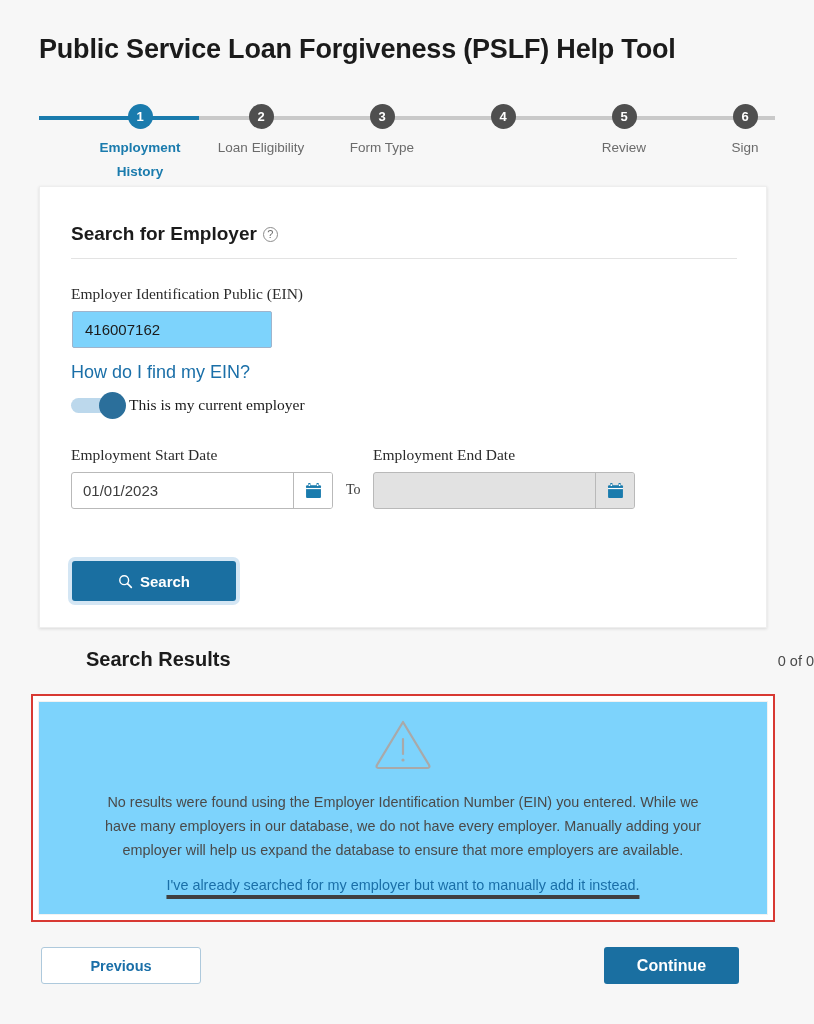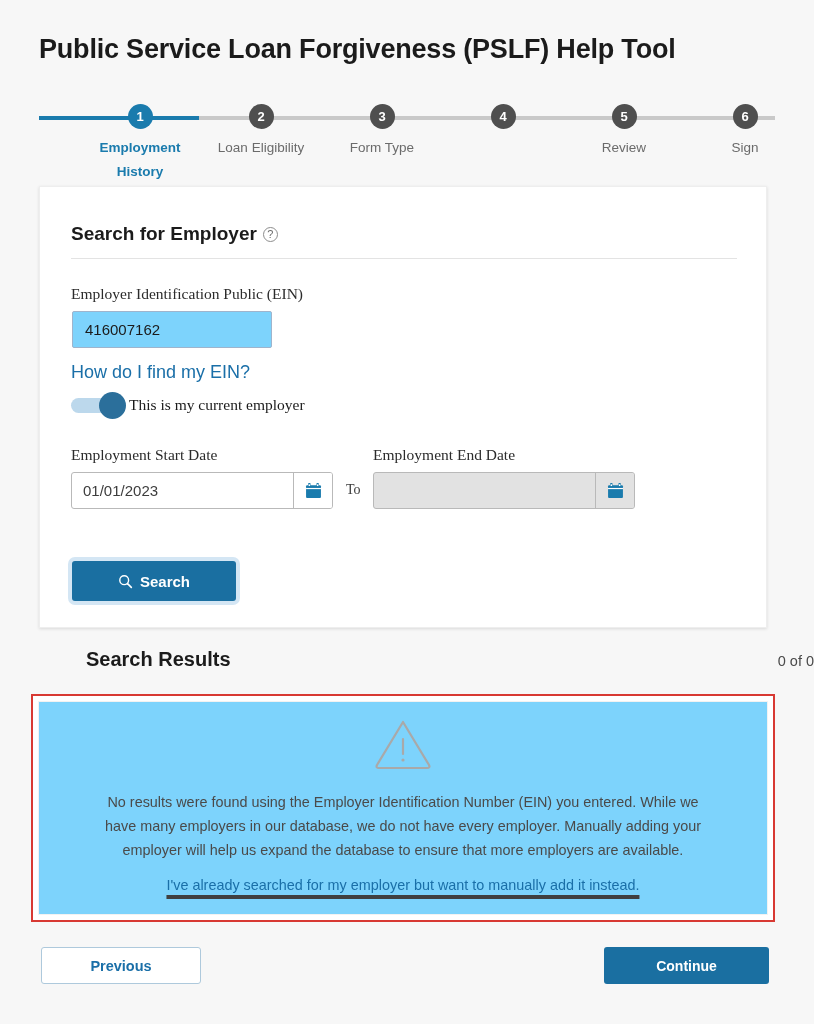--- a/index.html
+++ b/index.html
@@ -359,27 +359,27 @@
     color: #1a6fa8;
     font-size: 14.5px;
     font-weight: bold;
     cursor: pointer;
     font-family: "Liberation Sans", sans-serif;
   }
   .btn-continue {
     position: absolute;
     left: 604px;
     top: 947px;
-    width: 165px;
+    width: 135px;
     height: 37px;
     background: #1a6fa1;
     border: none;
     border-radius: 3px;
     color: #ffffff;
-    font-size: 14px;
+    font-size: 16px;
     font-weight: bold;
     cursor: pointer;
     font-family: "Liberation Sans", sans-serif;
   }
 </style>
 </head>
 <body>
 
 <div class="page">
 

